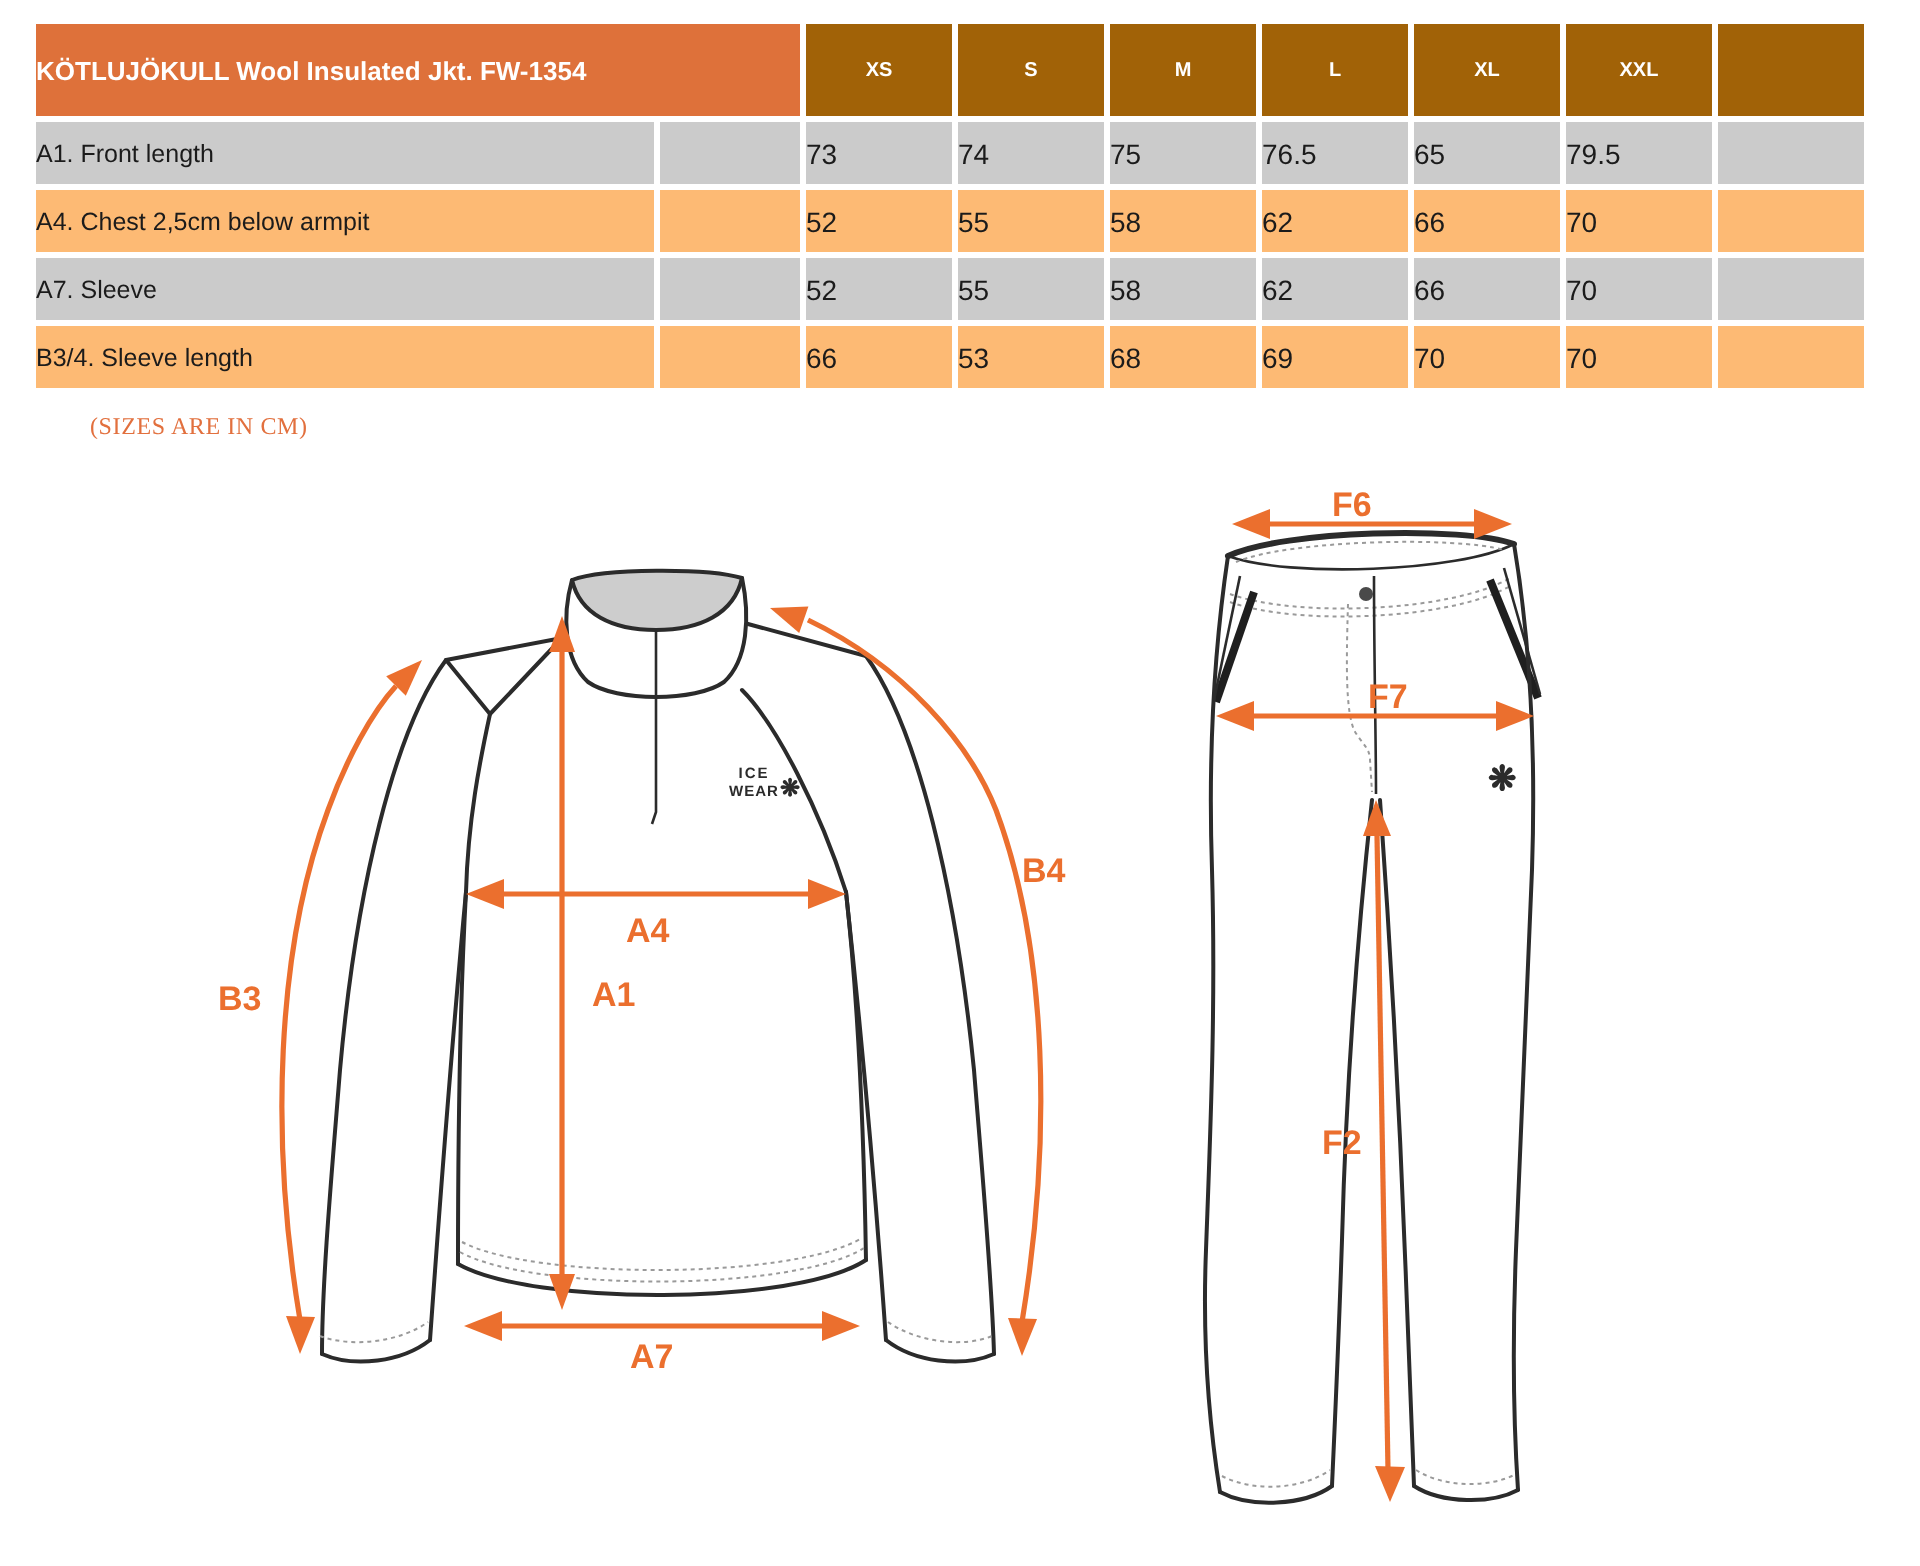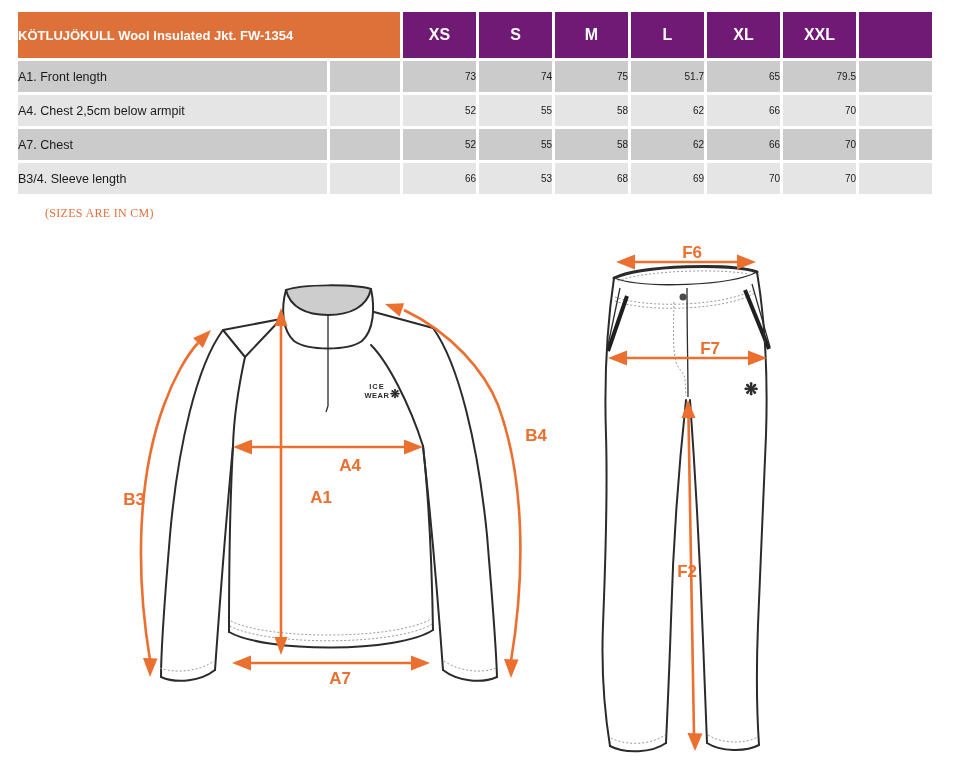--- a/index.html
+++ b/index.html
@@ -13,39 +13,39 @@
     position:absolute;left:15px;top:9px;
     border-collapse:separate;border-spacing:3px;
     table-layout:fixed;
   }
   .size-table th,.size-table td{padding:0;margin:4px;overflow:hidden;white-space:nowrap;}
   .th-title{
     background:#DE713A;color:#ffffff;height:46px;
     font-size:13px;font-weight:bold;text-align:left;padding-left:44px;
   }
   .th-size{
-    background:#701a75;color:#ffffff;height:46px;
-    font-size:16px;font-weight:bold;text-align:center;
+    background:#a16207;color:#ffffff;height:46px;
+    font-size:10px;font-weight:bold;text-align:center;
   }
   .row-dark td{background:#CBCBCB;}
-  .row-light td{background:#e5e5e5;}
+  .row-light td{background:#fdba74;}
   .td-label{
     height:31px;font-size:12.5px;color:#1b1b1b;text-align:left;padding-left:44px;
   }
-  .td-val{height:31px;font-size:10px;color:#1b1b1b;text-align:right;}
+  .td-val{height:31px;font-size:14px;color:#1b1b1b;text-align:left;}
   
   .units-note{
     position:absolute;left:45px;top:206px;
     font-size:12px;color:#E2703E;letter-spacing:0.3px;font-family:Liberation Serif, serif;
   }
   
   .diagrams{position:absolute;left:0;top:0;width:960px;height:783px;}
   .diagrams svg{position:absolute;left:0;top:240px;}
   .mlabel{
-    position:absolute;width:36px;height:20px;line-height:20px;text-align:right;
+    position:absolute;width:36px;height:20px;line-height:20px;text-align:left;
     font-size:17px;font-weight:bold;color:#EB6F2E;
   }
   .garment{stroke:#2b2b2b;stroke-width:2;fill:none;stroke-linecap:round;stroke-linejoin:round;}
   .garment-thick{stroke:#1f1f1f;stroke-width:4;fill:none;stroke-linecap:butt;}
   .garment-thin{stroke:#2b2b2b;stroke-width:1.3;fill:none;}
   .stitch{stroke:#9a9a9a;stroke-width:1;fill:none;stroke-dasharray:2 2;}
   .orange-line{stroke:#EB6F2E;stroke-width:2.6;fill:none;}
   .orange-head{fill:#EB6F2E;stroke:none;}
   .logo-txt{fill:#2b2b2b;font-family:"Liberation Sans",sans-serif;font-weight:bold;}
 </style>
@@ -76,38 +76,38 @@
       <th class="th-size"></th>
     </tr>
   </thead>
   <tbody>
     <tr class="row-dark">
       <td class="td-label">A1. Front length</td>
       <td class="td-spacer"></td>
       <td class="td-val">73</td>
       <td class="td-val">74</td>
       <td class="td-val">75</td>
-      <td class="td-val">51.7</td>
+      <td class="td-val">76.5</td>
       <td class="td-val">65</td>
       <td class="td-val">79.5</td>
       <td class="td-val"></td>
     </tr>
     <tr class="row-light">
       <td class="td-label">A4. Chest 2,5cm below armpit</td>
       <td class="td-spacer"></td>
       <td class="td-val">52</td>
       <td class="td-val">55</td>
       <td class="td-val">58</td>
       <td class="td-val">62</td>
       <td class="td-val">66</td>
       <td class="td-val">70</td>
       <td class="td-val"></td>
     </tr>
     <tr class="row-dark">
-      <td class="td-label">A7. Chest</td>
+      <td class="td-label">A7. Sleeve</td>
       <td class="td-spacer"></td>
       <td class="td-val">52</td>
       <td class="td-val">55</td>
       <td class="td-val">58</td>
       <td class="td-val">62</td>
       <td class="td-val">66</td>
       <td class="td-val">70</td>
       <td class="td-val"></td>
     </tr>
     <tr class="row-light">
@@ -231,20 +231,20 @@
       </g>
       <g>
         <path class="orange-line" d="M 688.5 178 L 694 495"></path>
         <polygon class="orange-head" points="688,160 681.5,178 695.5,178"></polygon>
         <polygon class="orange-head" points="695,511 687.5,493 702.5,493.5"></polygon>
       </g>
     </g>
   </svg>
 
   <span class="mlabel" style="left:296px;top:488px">A1</span>
-  <span class="mlabel" style="left:325px;top:456px">A4</span>
+  <span class="mlabel" style="left:313px;top:456px">A4</span>
   <span class="mlabel" style="left:315px;top:669px">A7</span>
   <span class="mlabel" style="left:109px;top:490px">B3</span>
   <span class="mlabel" style="left:511px;top:426px">B4</span>
   <span class="mlabel" style="left:666px;top:243px">F6</span>
   <span class="mlabel" style="left:684px;top:339px">F7</span>
   <span class="mlabel" style="left:661px;top:562px">F2</span>
 </div>
 
 </body></html>

